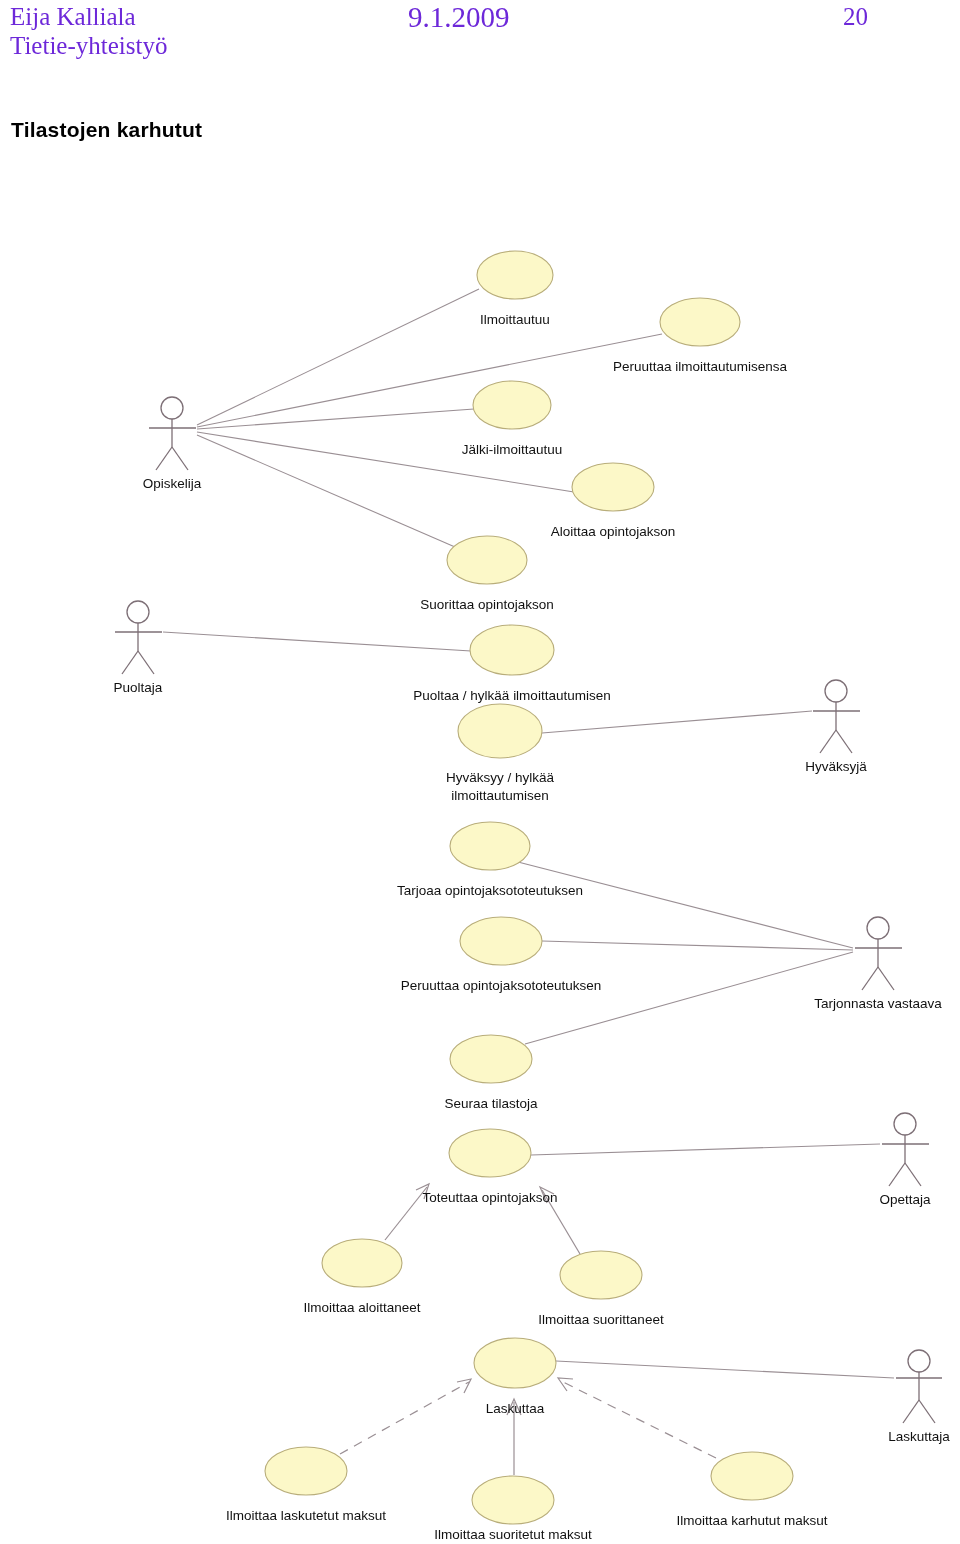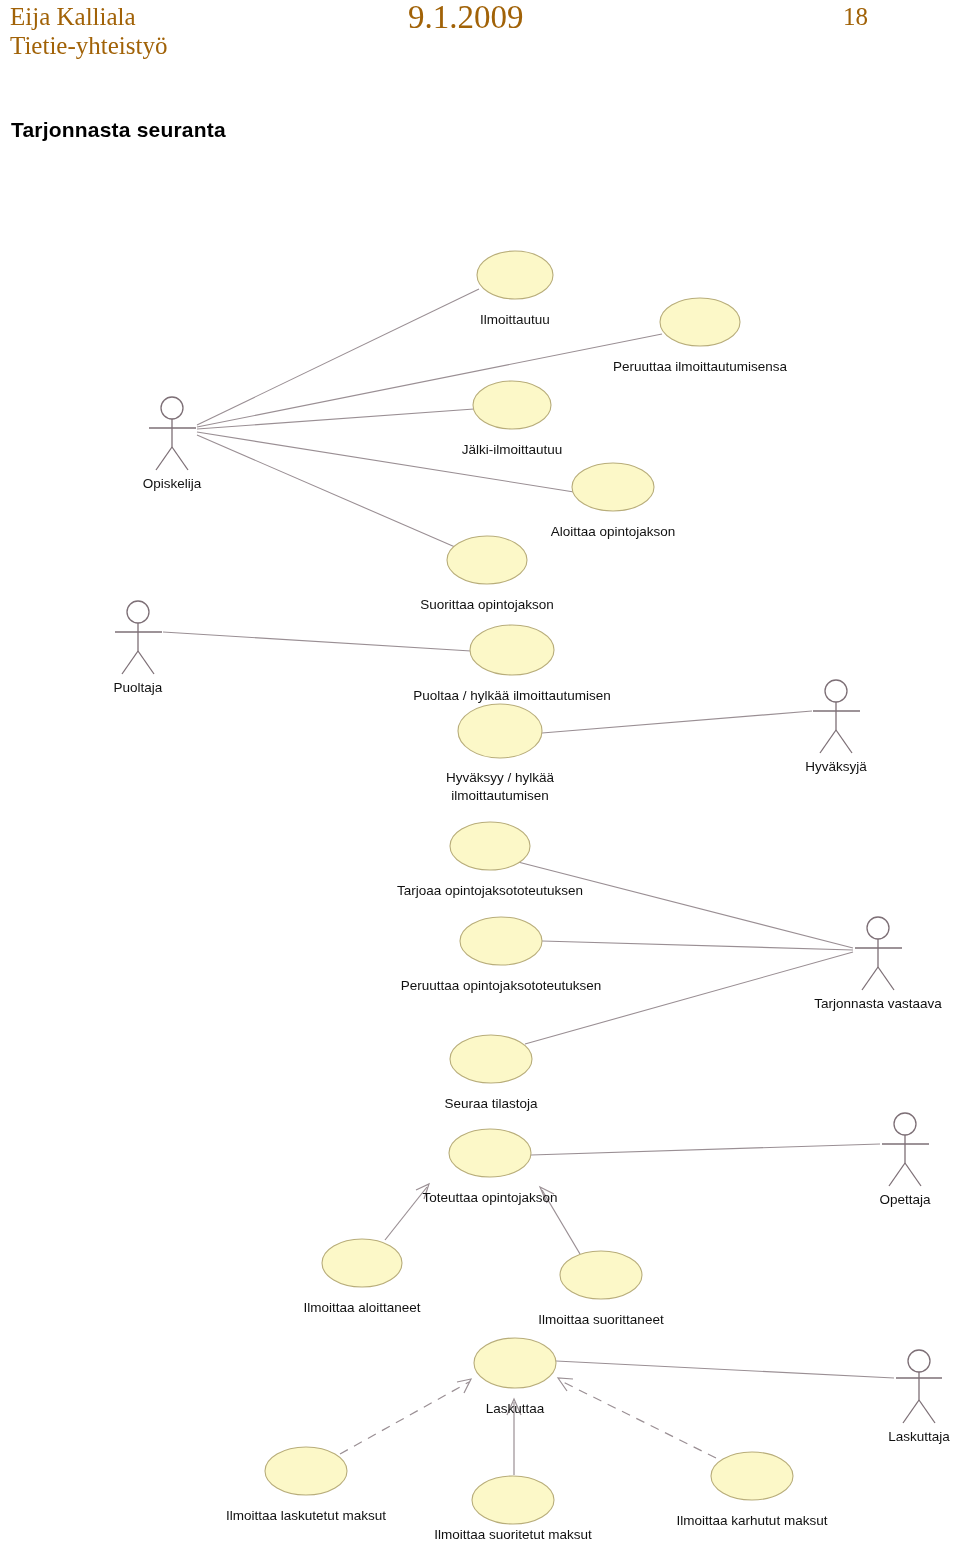--- a/index.html
+++ b/index.html
@@ -15,41 +15,41 @@
     overflow: hidden;
   }
 
   
   .page-header {
     position: absolute;
     left: 0; top: 0;
     width: 960px;
     height: 70px;
     font-family: "Liberation Serif", serif;
-    color: #a16207;
+    color: #6d28d9;
   }
   .hdr-author {
     position: absolute;
     left: 10px; top: 2px;
     font-size: 25px;
     line-height: 30px;
     white-space: nowrap;
   }
   .hdr-org {
     position: absolute;
     left: 10px; top: 31px;
     font-size: 25px;
     line-height: 30px;
     white-space: nowrap;
     text-align: right;
   }
   .hdr-date {
     position: absolute;
     left: 408px; top: 2px;
-    font-size: 33px;
+    font-size: 29px;
     line-height: 30px;
     white-space: nowrap;
   }
   .hdr-page {
     position: absolute;
     left: 843px; top: 2px;
     font-size: 25px;
     line-height: 30px;
     white-space: nowrap;
   }
@@ -116,24 +116,24 @@
     stroke-width: 1.2;
   }
 </style>
 </head>
 <body>
 
 <div class="page-header">
   <div class="hdr-author">Eija Kalliala</div>
   <div class="hdr-org">Tietie-yhteistyö</div>
   <div class="hdr-date">9.1.2009</div>
-  <div class="hdr-page">18</div>
+  <div class="hdr-page">20</div>
 </div>
 
-<div class="section-title">Tarjonnasta seuranta</div>
+<div class="section-title">Tilastojen karhutut</div>
 
 <div class="diagram">
   <svg width="960" height="1374" viewBox="0 0 960 1374" xmlns="http://www.w3.org/2000/svg">
 
     <g>
 
       <line class="assoc-line" x1="197" y1="255" x2="479" y2="119"></line>
       <line class="assoc-line" x1="197" y1="257" x2="662" y2="164"></line>
       <line class="assoc-line" x1="197" y1="259" x2="474" y2="239"></line>
       <line class="assoc-line" x1="197" y1="262" x2="574" y2="322"></line>

